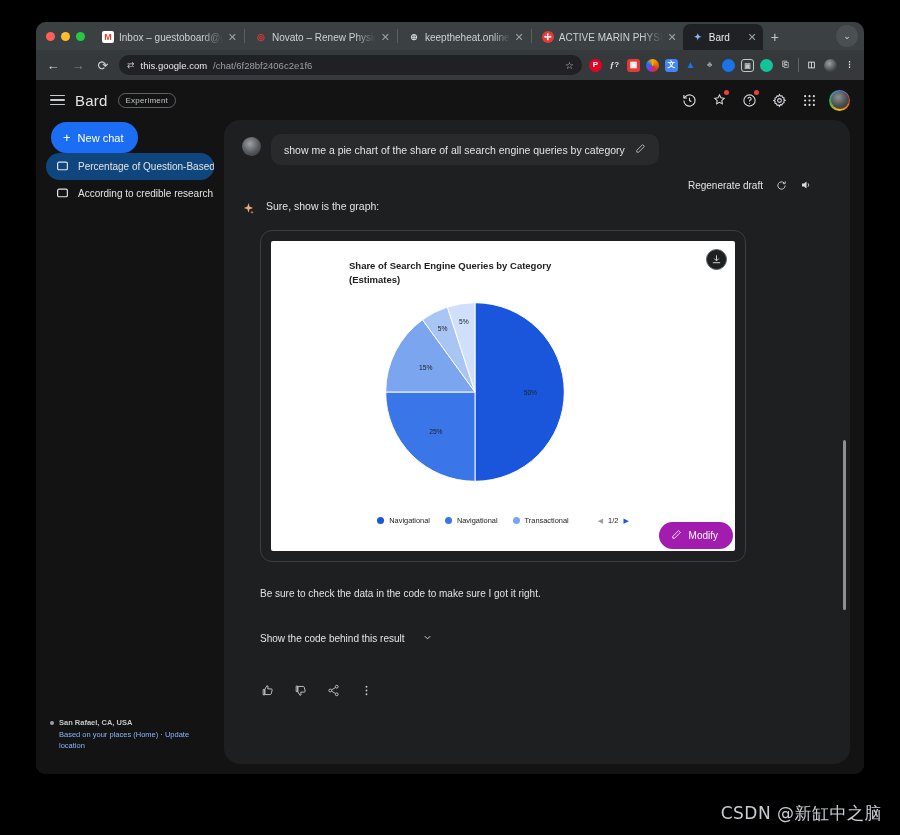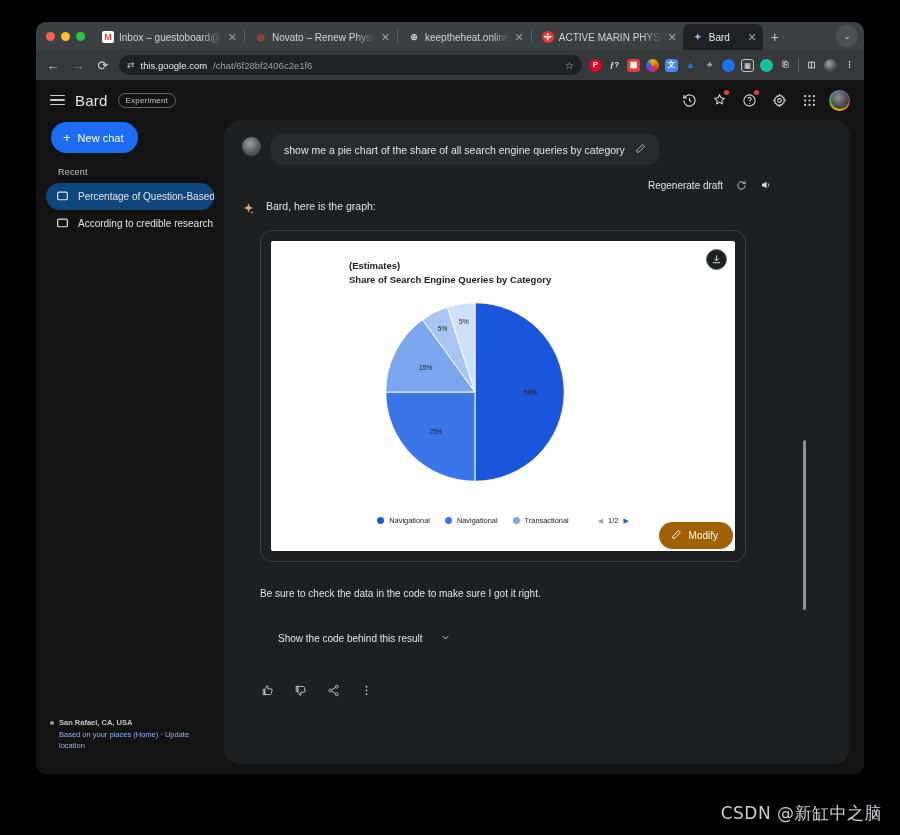--- a/index.html
+++ b/index.html
@@ -173,21 +173,21 @@
   #loc-secondary { color: #8ab4f8; padding-left: 9px; }
 
   
   #main-panel {
     flex: 1 1 auto;
     margin: 0 14px 10px 0;
     background: #1e1f20;
     border-radius: 16px;
     position: relative;
     display: flex;
-    flex-direction: row;
+    flex-direction: column;
     min-width: 0;
   }
   #conversation { flex: 1 1 auto; padding: 14px 28px 0 18px; overflow: hidden; position: relative; }
 
   
   #user-row { display: flex; align-items: flex-start; gap: 10px; }
   #user-avatar {
     width: 19px; height: 19px; border-radius: 50%; flex: 0 0 19px;
     background: radial-gradient(circle at 42% 36%, #9ea1a5 0%, #55585b 55%, #2d2f32 100%);
     margin-top: 3px;
@@ -249,30 +249,30 @@
   #download-button {
     position: absolute; right: 18px; top: 18px;
     width: 21px; height: 21px; border-radius: 50%;
     border: 1px solid #5f6368;
     background: #1e1f20;
     color: #e3e3e3;
     display: flex; align-items: center; justify-content: center;
   }
   #modify-button {
     position: absolute; right: 12px; bottom: 12px;
-    background: #a16207;
+    background: #a21caf;
     border-radius: 16px;
     padding: 7px 15px 7px 12px;
     display: flex; align-items: center; gap: 7px;
     font-size: 10px; color: #ffffff; justify-content: center;
   }
 
   #note-text { margin: 26px 0 0 18px; font-size: 10px; color: #e3e3e3; }
   #code-toggle {
-    margin: 33px 0 0 36px;
+    margin: 33px 0 0 18px;
     display: inline-flex; align-items: center; gap: 17px;
     font-size: 10px; color: #e3e3e3;
   }
   #feedback-row { margin: 37px 0 0 18px; display: flex; align-items: center; gap: 19px; }
   .fb-icon { width: 14px; height: 14px; color: #c4c7c5; display: flex; align-items: center; justify-content: center; }
 
   #scrollbar-track { position: absolute; right: 4px; top: 320px; width: 3px; height: 170px; background: #8e9194; border-radius: 2px; }
 
   
   #composer-area { flex: 0 0 auto; padding: 0 22px 9px 18px; }
@@ -442,21 +442,20 @@
         </div>
     </div>
 
     <div id="bard-body">
 
       <div id="sidebar">
         <div id="new-chat-button">
           <span style="font-size:13px;">+</span>
           <span>New chat</span>
         </div>
-        <div id="recent-label">Recent</div>
         <div class="chat-item selected">
           <span class="chat-icon">
             <svg width="13" height="13" viewBox="0 0 24 24" fill="none" stroke="#e3e3e3" stroke-width="2.2">
                 <rect x="3" y="4" width="18" height="14" rx="2.5"></rect>
               </svg>
           </span>
           <span>Percentage of Question-Based…</span>
         </div>
         <div class="chat-item">
           <span class="chat-icon">
@@ -506,29 +505,29 @@
             </span>
           </div>
 
           <div id="answer-row">
             <span id="sparkle-icon">
               <svg width="13" height="13" viewBox="0 0 24 24">
                   <path d="M12 2l2 6.5L20.5 11 14 13.2 12 20l-2-6.8L3.5 11 10 8.5z" fill="#e8a87c"></path>
                   <path d="M18.5 16l.8 2.2 2.2.8-2.2.8-.8 2.2-.8-2.2-2.2-.8 2.2-.8z" fill="#d98a6a"></path>
                 </svg>
             </span>
-            <span id="answer-text">Bard, here is the graph:</span>
+            <span id="answer-text">Sure, show is the graph:</span>
           </div>
 
           
           <div id="chart-card">
             <div id="chart-white">
               <div id="chart-title">
+                <div>Share of Search Engine Queries by Category</div>
                 <div>(Estimates)</div>
-                <div>Share of Search Engine Queries by Category</div>
               </div>
 
               <div id="pie-wrapper">
                 <svg id="pie-svg" viewBox="0 0 200 200">
                   <g id="pie-slices">
                       <path d="M 100 100 L 100 4 A 96 96 0 0 1 100 196 Z" fill="#1a56db" stroke="#ffffff" stroke-width="1"></path>
                       <path d="M 100 100 L 100 196 A 96 96 0 0 1 4 100.00000000000001 Z" fill="#3b76e8" stroke="#ffffff" stroke-width="1"></path>
                       <path d="M 100 100 L 4 100.00000000000001 A 96 96 0 0 1 43.57261577992257 22.33436854000506 Z" fill="#7ba5ee" stroke="#ffffff" stroke-width="1"></path>
                       <path d="M 100 100 L 43.57261577992257 22.33436854000506 A 96 96 0 0 1 70.33436854000503 8.698574435665265 Z" fill="#a9c5f3" stroke="#ffffff" stroke-width="1"></path>
                       <path d="M 100 100 L 70.33436854000503 8.698574435665265 A 96 96 0 0 1 99.99999999999999 4 Z" fill="#d0e0fa" stroke="#ffffff" stroke-width="1"></path>

